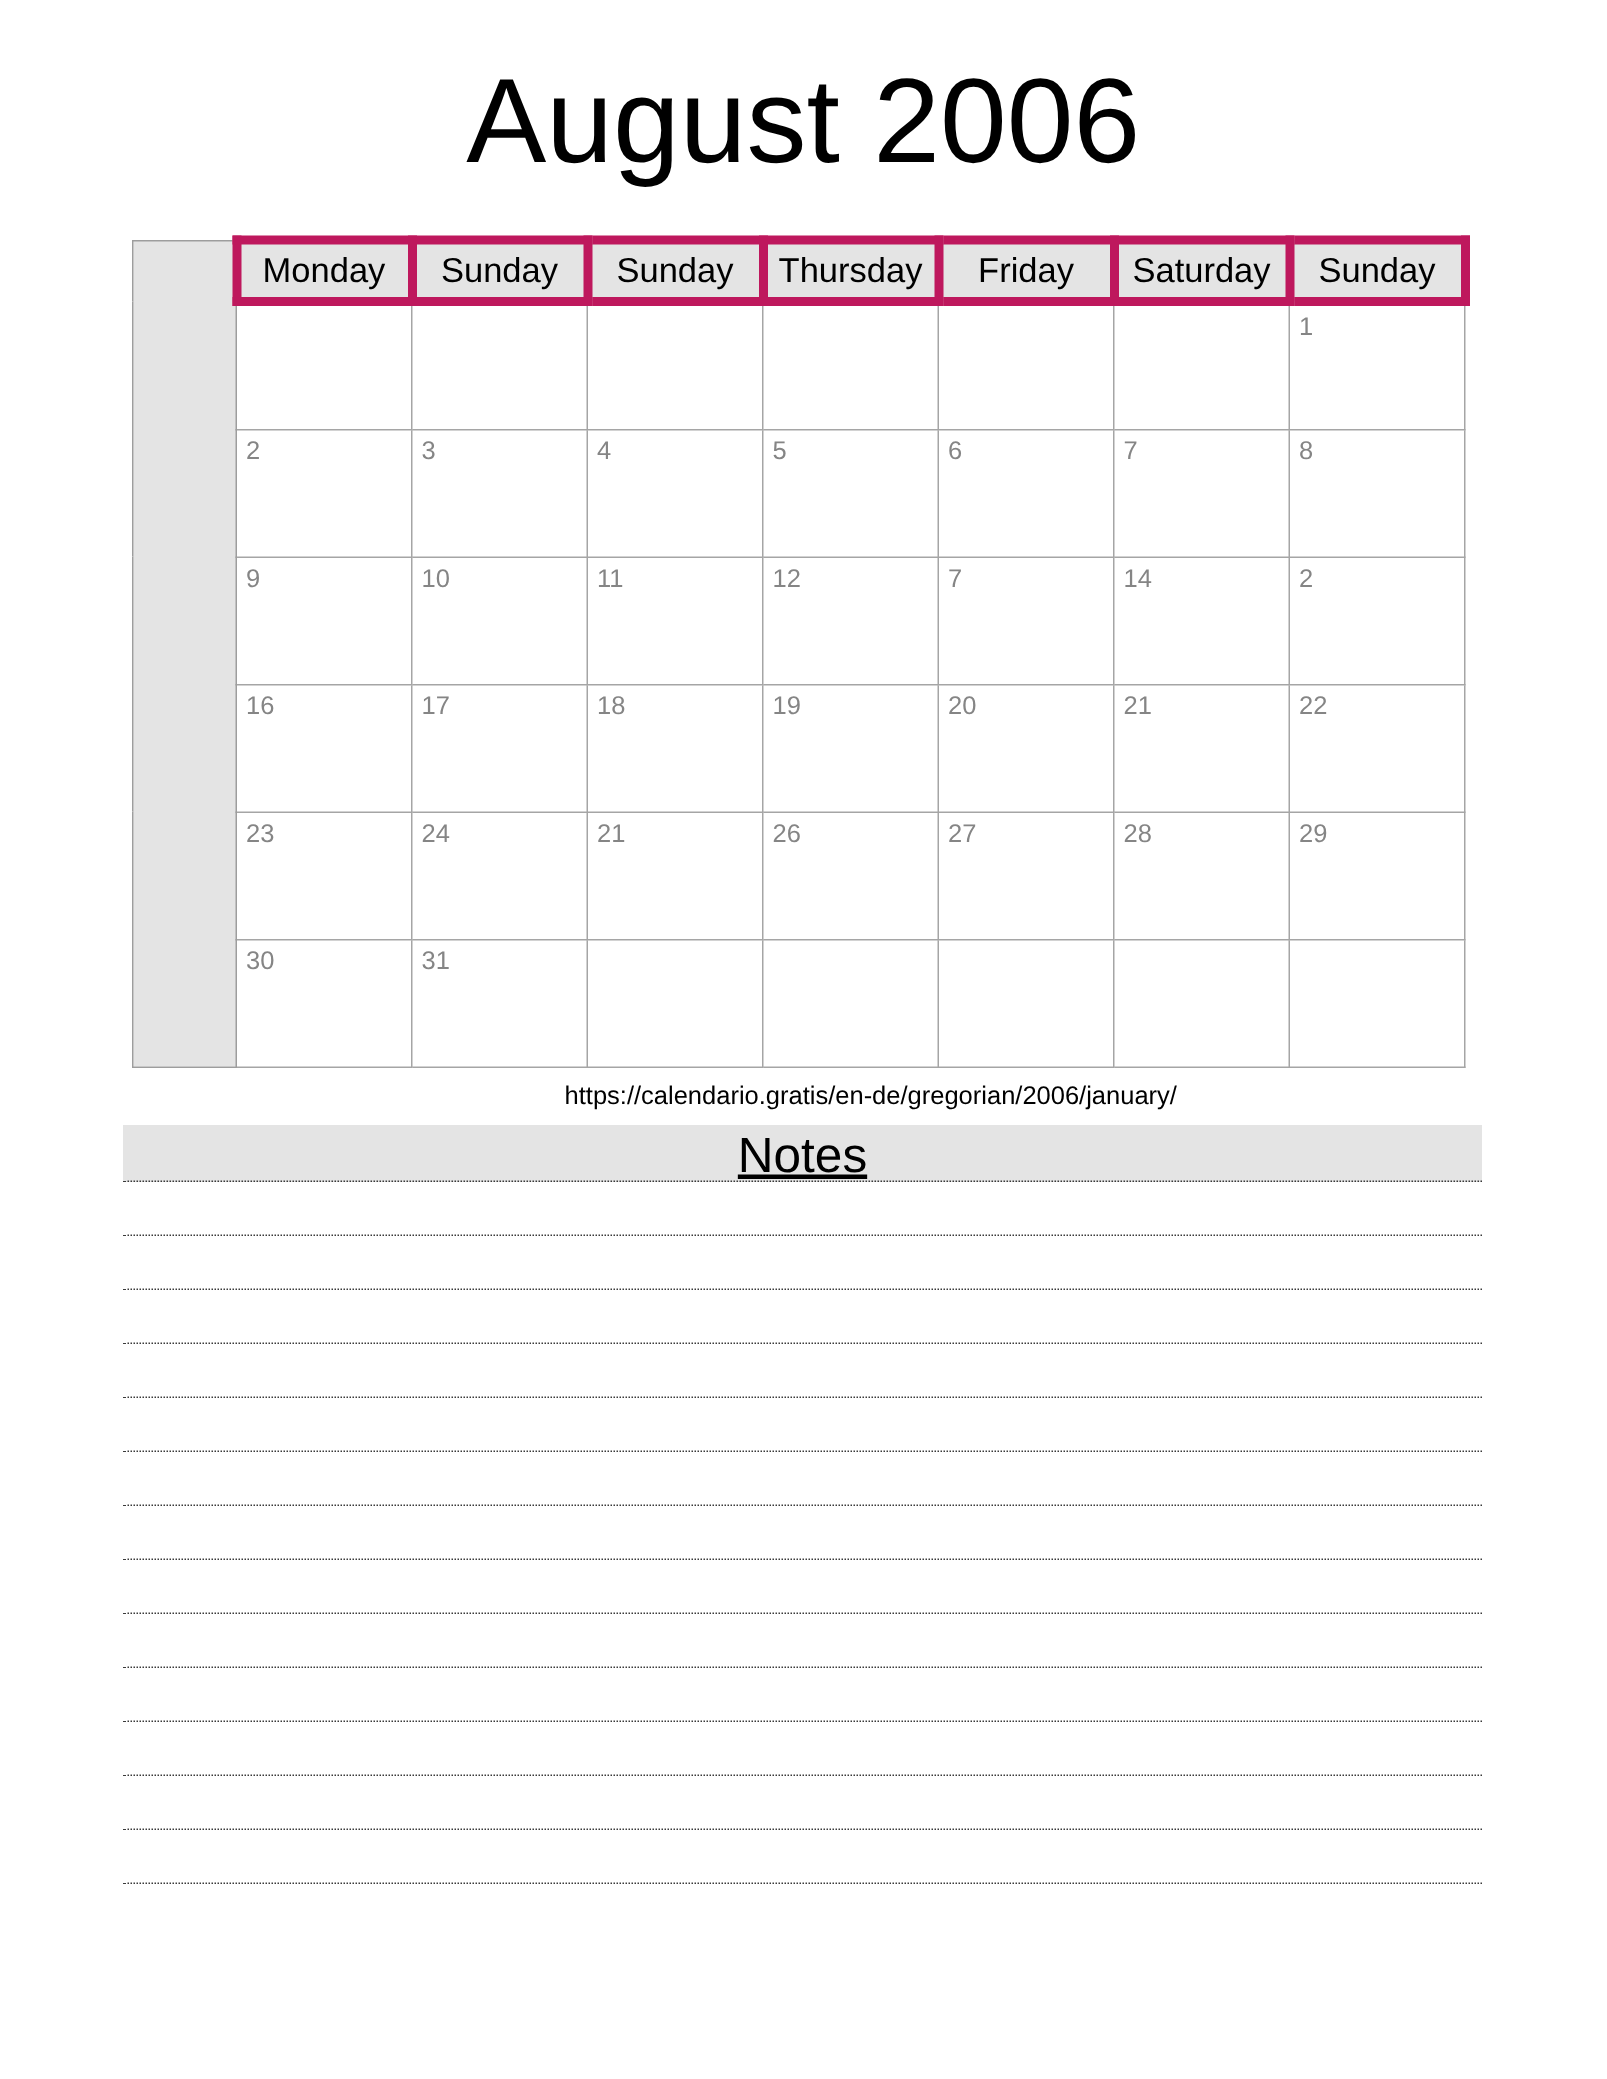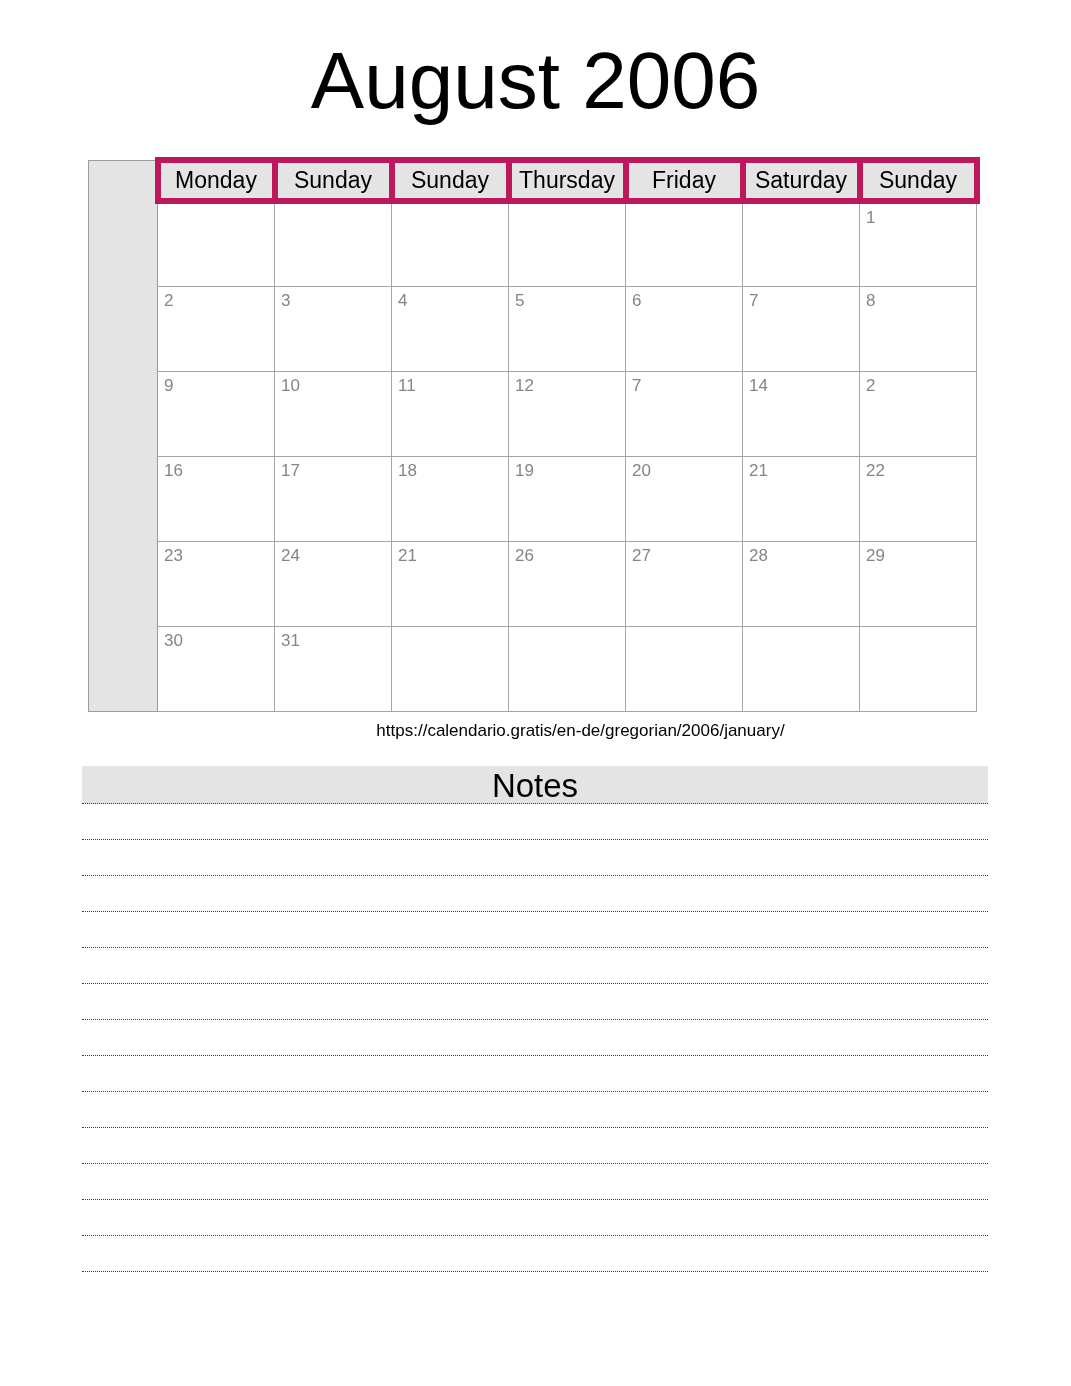--- a/index.html
+++ b/index.html
@@ -63,22 +63,23 @@
     color: #858585;
   }
   .source-url {
     margin: 7px 0 0 90px;
     font-size: 17px;
     line-height: 23px;
     color: #000;
     text-align: center;
   }
   .notes {
-    margin: 24px 0 0 82px;
+    margin: 8px 0 0 82px;
     width: 906px;
+    text-decoration: underline;
   }
   .notes-header {
     height: 38px;
     background: #e4e4e4;
     border-bottom: 1px dotted #3a3a3a;
     text-align: center;
     font-size: 33px;
     line-height: 40px;
     color: #000;
   }

